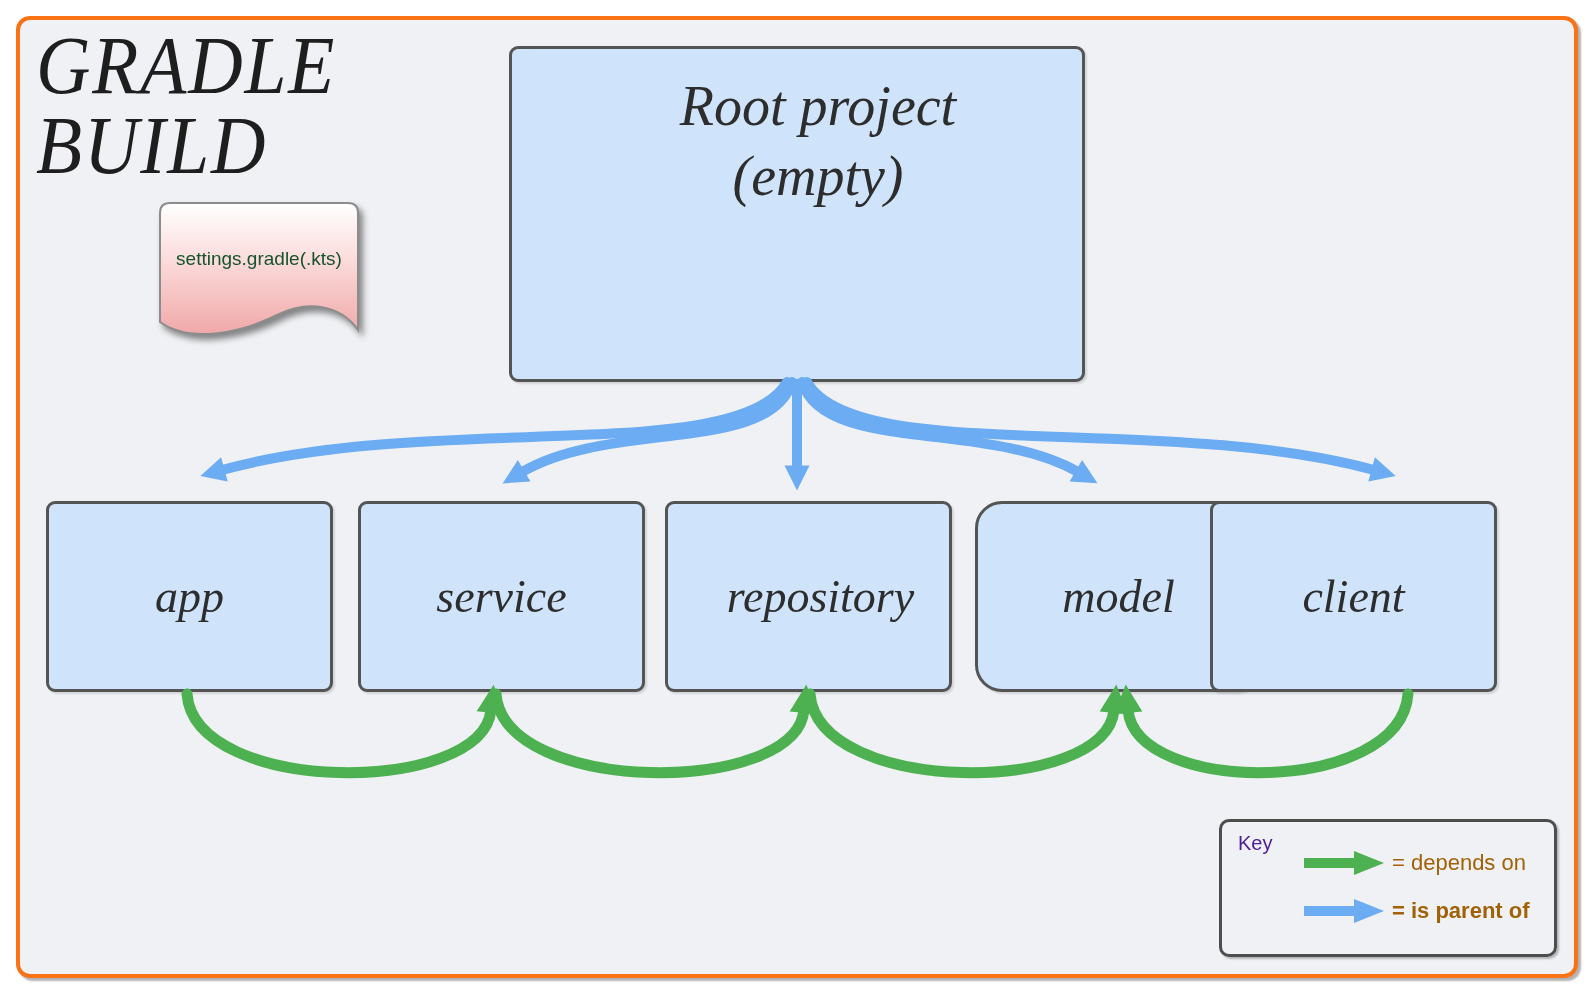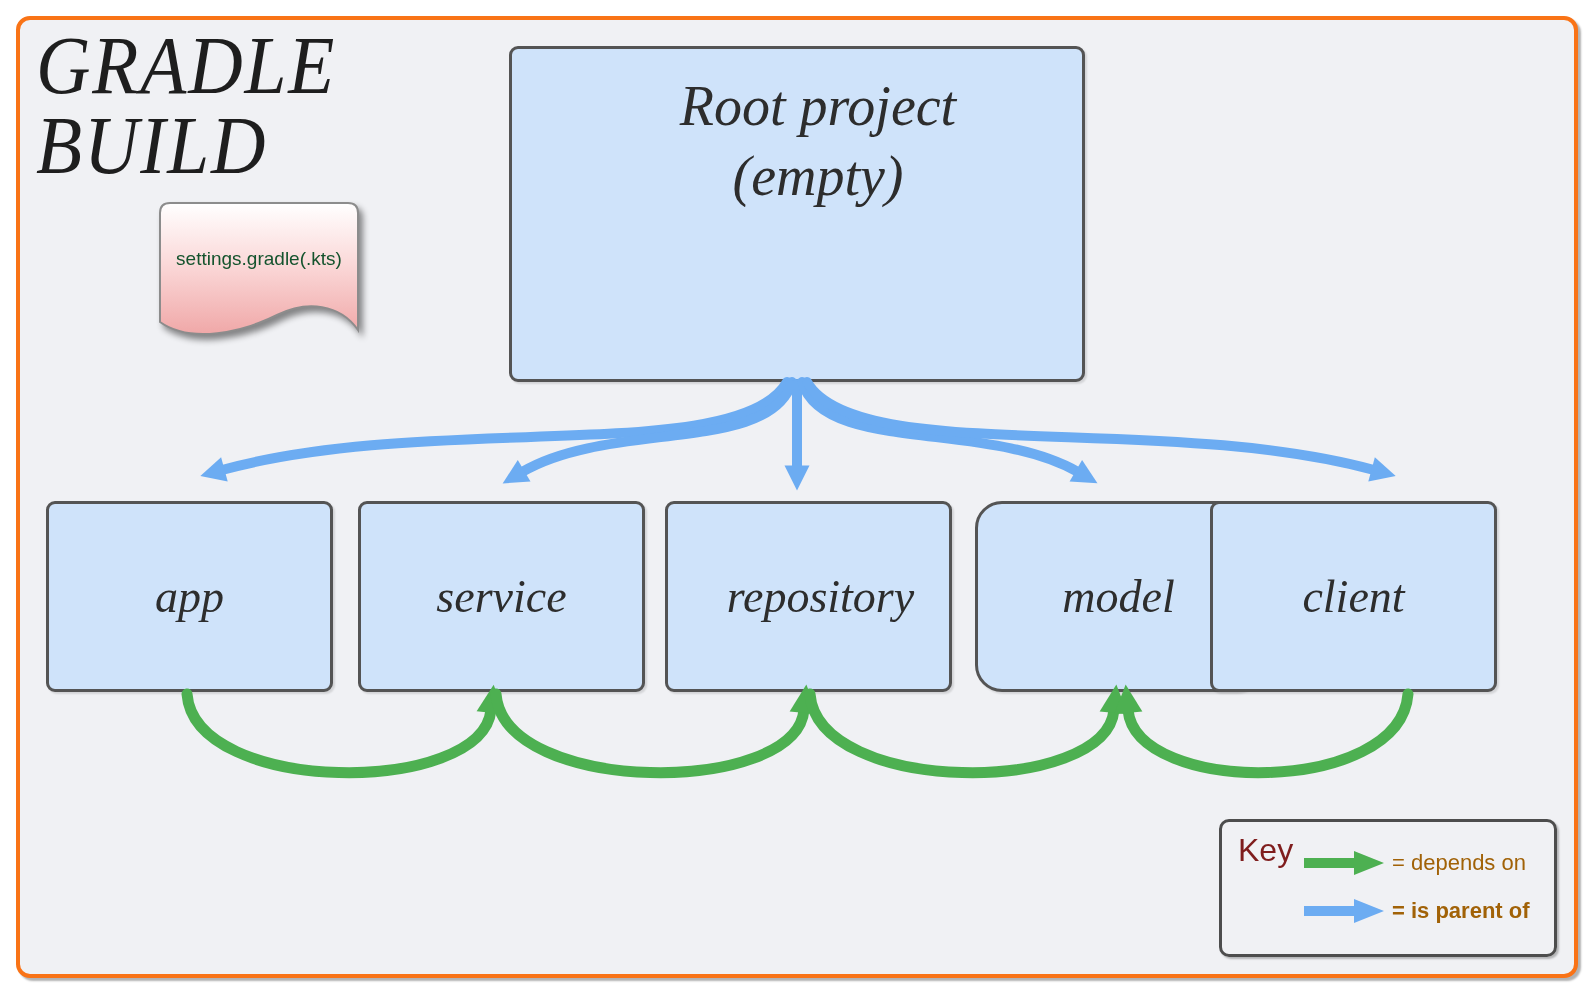--- a/index.html
+++ b/index.html
@@ -78,22 +78,22 @@
     left: 1199px; top: 799px;
     width: 338px; height: 138px;
     box-sizing: border-box;
     border: 3px solid #4d4d4d;
     border-radius: 10px;
     box-shadow: 2px 2px 2px rgba(0,0,0,0.25);
   }
   .key-title {
     position: absolute;
     left: 16px; top: 10px;
-    font-size: 32px;
-    color: #7f1d1d;
+    font-size: 20px;
+    color: #4c1d95;
   }
   .key-row { position: absolute; left: 82px; height: 26px; display: flex; align-items: center; }
   .key-row-1 { top: 28px; }
   .key-row-2 { top: 76px; font-weight: bold; }
   .key-label { font-size: 22px; color: #a16207; margin-left: 6px; white-space: nowrap; }
 </style>
 </head>
 <body>
 
 <div class="page">

